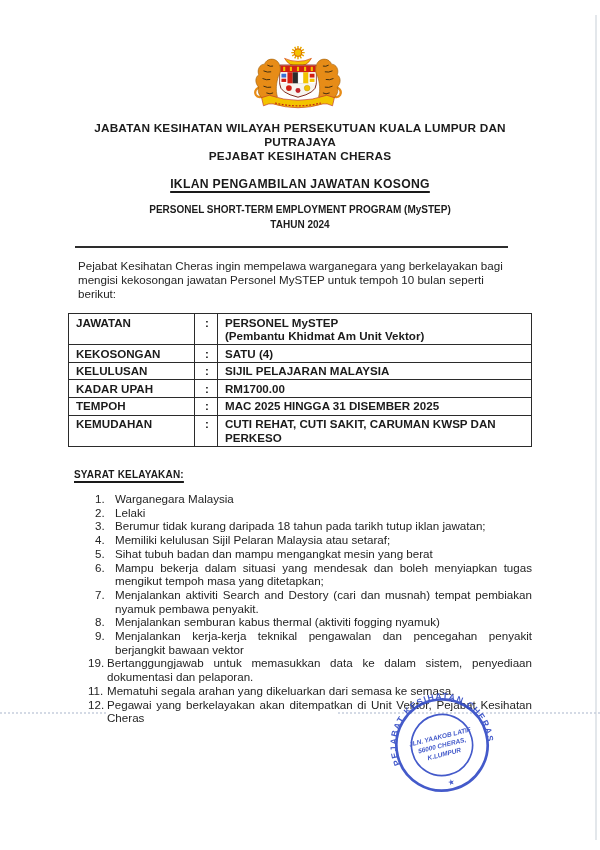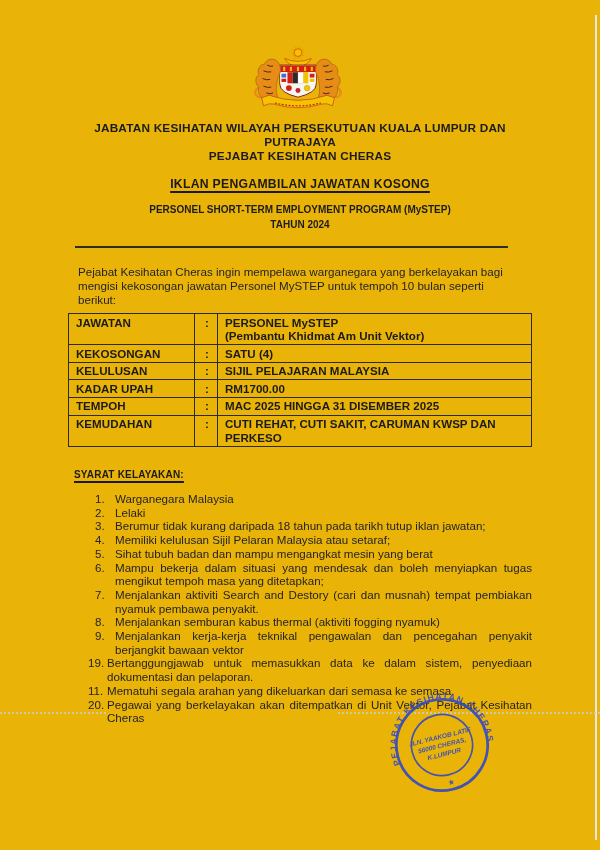--- a/index.html
+++ b/index.html
@@ -1,17 +1,17 @@
 <!DOCTYPE html>
 <html><head>
 <meta charset="utf-8">
 <style>
   html,body{margin:0;padding:0;background:#9aa0a6;}
   .page{
-    position:relative; width:600px; height:850px; background:#eab308;
+    position:relative; width:600px; height:850px; background:#ffffff;
     font-family:"Liberation Sans","DejaVu Sans",sans-serif;
     color:#212121; overflow:hidden; margin:0 auto;
   }
   
   .edge-line{position:absolute;left:595px;top:15px;width:2px;height:825px;background:#e3e7eb;}
   .dotline{position:absolute;top:712px;border-top:2px dotted #c6cedd;opacity:.75;height:0;}
   .dotline.left{left:0;width:106px;}
   .dotline.right{left:338px;width:262px;}
 
   
@@ -23,21 +23,21 @@
   .hdr .dept{white-space:pre-line;}
   .notice{position:absolute;left:0;top:177px;width:600px;text-align:center;
           font-weight:bold;font-size:12.2px;color:#1a1a1a;letter-spacing:.3px;}
   .notice span{text-decoration:underline;text-underline-offset:2.5px;text-decoration-thickness:1.5px;}
   .program{position:absolute;left:0;top:203px;width:600px;text-align:center;
            font-weight:bold;font-size:10px;line-height:14.5px;color:#1c1c1c;}
 
   .divider{position:absolute;left:75px;top:246px;width:433px;height:2.4px;background:#2d2d2d;}
 
   .intro{position:absolute;left:78px;top:259px;width:438px;
-         font-size:11.6px;line-height:13.9px;color:#242424;margin-top:6px;}
+         font-size:11.6px;line-height:13.9px;color:#242424;}
 
   
   table.job{position:absolute;left:68px;top:313px;width:464px;border-collapse:collapse;
             font-size:11.6px;font-weight:bold;color:#1b1b1b;table-layout:fixed;}
   table.job td{border:1.6px solid #2b2b2b;padding:1.5px 5px 1.5px 7px;
                vertical-align:top;line-height:13.6px;}
   td.c-label{width:113px;}
   td.c-sep{width:10px;text-align:center;padding-left:2px;padding-right:2px;}
   td.c-val{white-space:pre-line;}
 
@@ -213,21 +213,21 @@
       </li>
     <li class="tight">
         <span class="num">19.</span>
         <span class="txt">Bertanggungjawab untuk memasukkan data ke dalam sistem, penyediaan dokumentasi dan pelaporan.</span>
       </li>
     <li class="tight">
         <span class="num">11.</span>
         <span class="txt">Mematuhi segala arahan yang dikeluarkan dari semasa ke semasa.</span>
       </li>
     <li class="tight">
-        <span class="num">20.</span>
+        <span class="num">12.</span>
         <span class="txt">Pegawai yang berkelayakan akan ditempatkan di Unit Vektor, Pejabat Kesihatan Cheras</span>
       </li>
   </ol>
 
   <svg class="stamp" viewBox="0 0 110 110">
     <defs>
       <path id="ringPath" d="M 13.7 70 A 44 44 0 1 1 96.3 70"></path>
     </defs>
     <circle cx="55" cy="55" r="44" fill="none" stroke-width="2.6" stroke="#3049c5"></circle>
     <circle cx="55" cy="55" r="29.5" fill="none" stroke-width="1.6" stroke="#3049c5"></circle>

